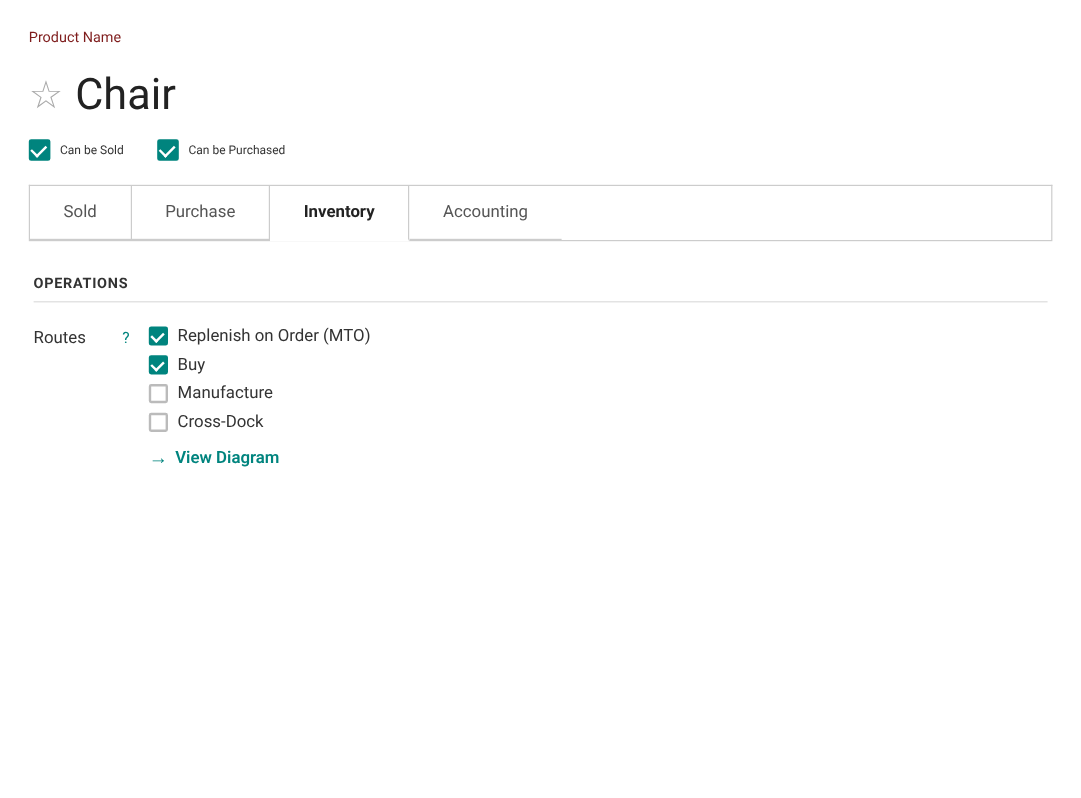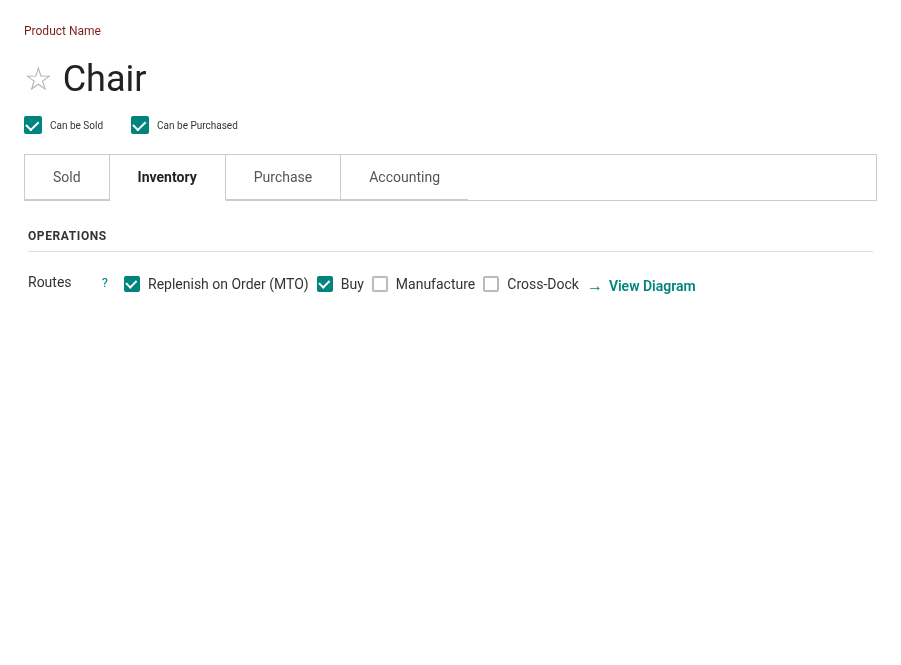--- a/index.html
+++ b/index.html
@@ -148,21 +148,21 @@
     }
 
     .help-icon {
       color: #00847e;
       font-size: 13px;
       cursor: pointer;
     }
 
     .routes-options {
       display: flex;
-      flex-direction: row;
+      flex-direction: column;
       gap: 8px;
     }
 
     .route-item {
       display: flex;
       align-items: center;
       gap: 8px;
       font-size: 14px;
       color: #333;
     }
@@ -232,22 +232,22 @@
     <span>Can be Sold</span>
   </div>
   <div class="checkbox-item">
     <div class="checkbox-teal"></div>
     <span>Can be Purchased</span>
   </div>
 </div>
 
 <div class="tabs-container">
   <div class="tab">Sold</div>
+  <div class="tab">Purchase</div>
   <div class="tab active">Inventory</div>
-  <div class="tab">Purchase</div>
   <div class="tab">Accounting</div>
 </div>
 <div class="tabs-bottom-border"></div>
 
 <div class="operations-section">
   <div class="section-title">OPERATIONS</div>
 
   <div class="routes-row">
     <div class="routes-label">
       <span>Routes</span>

